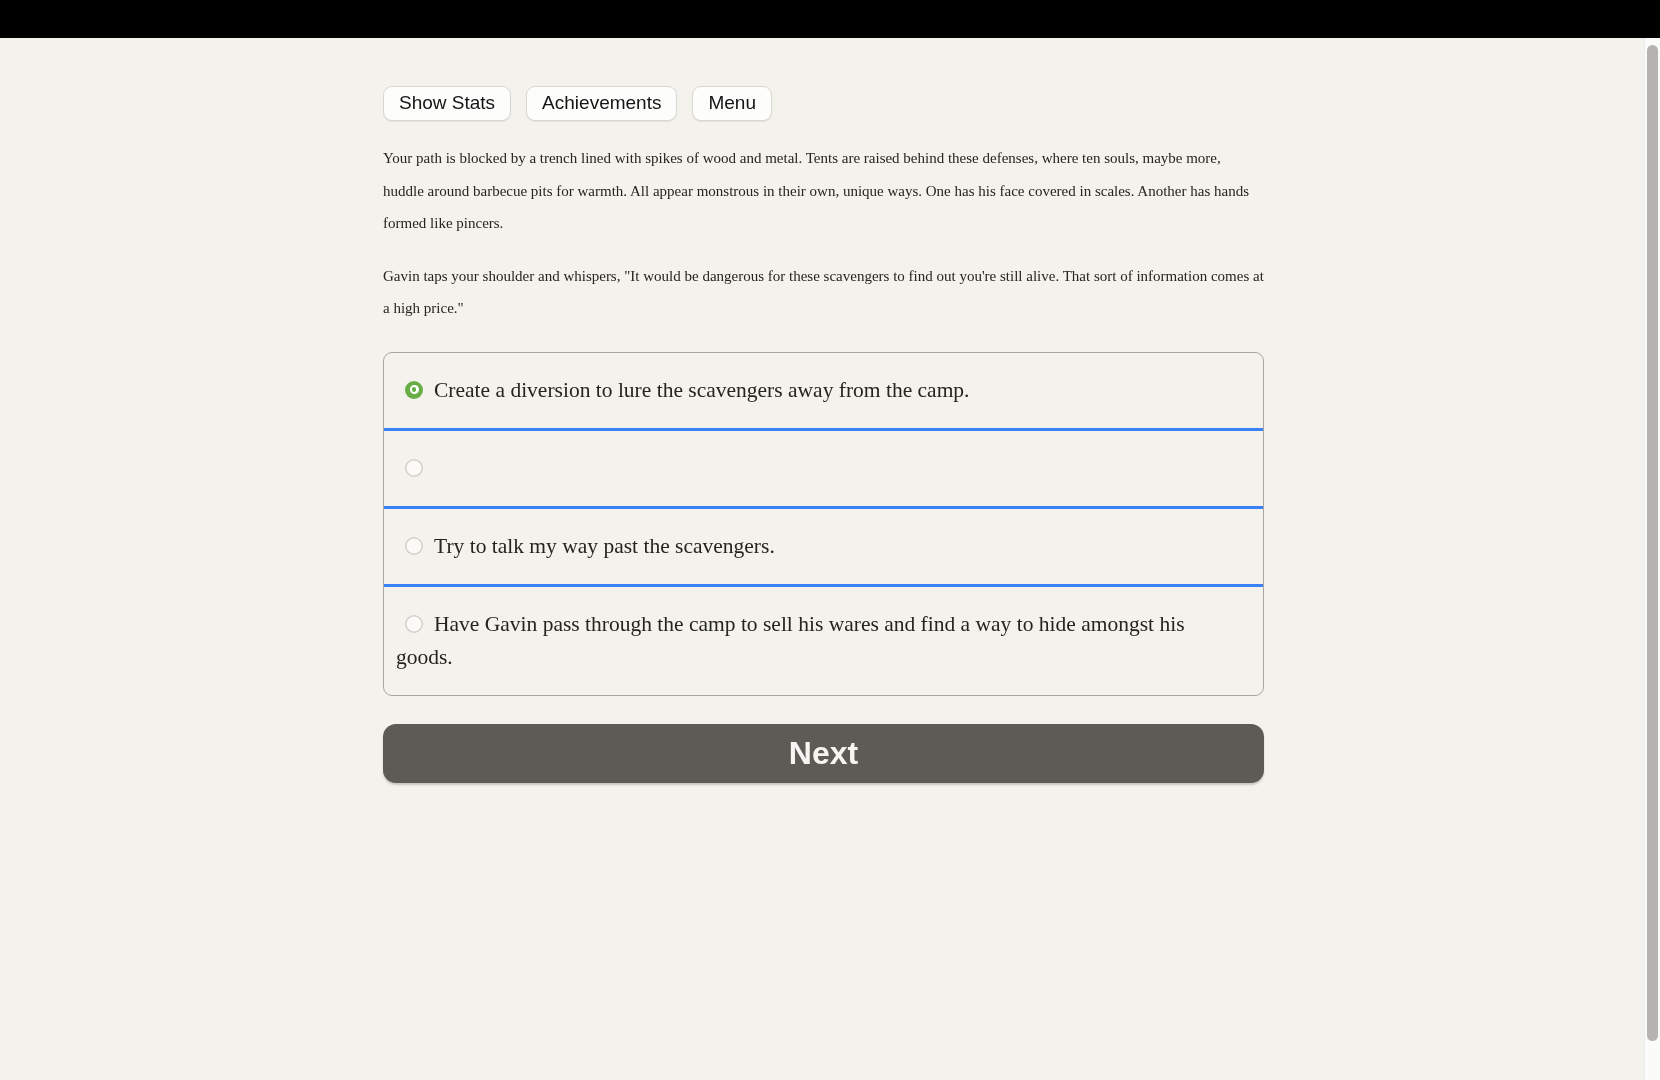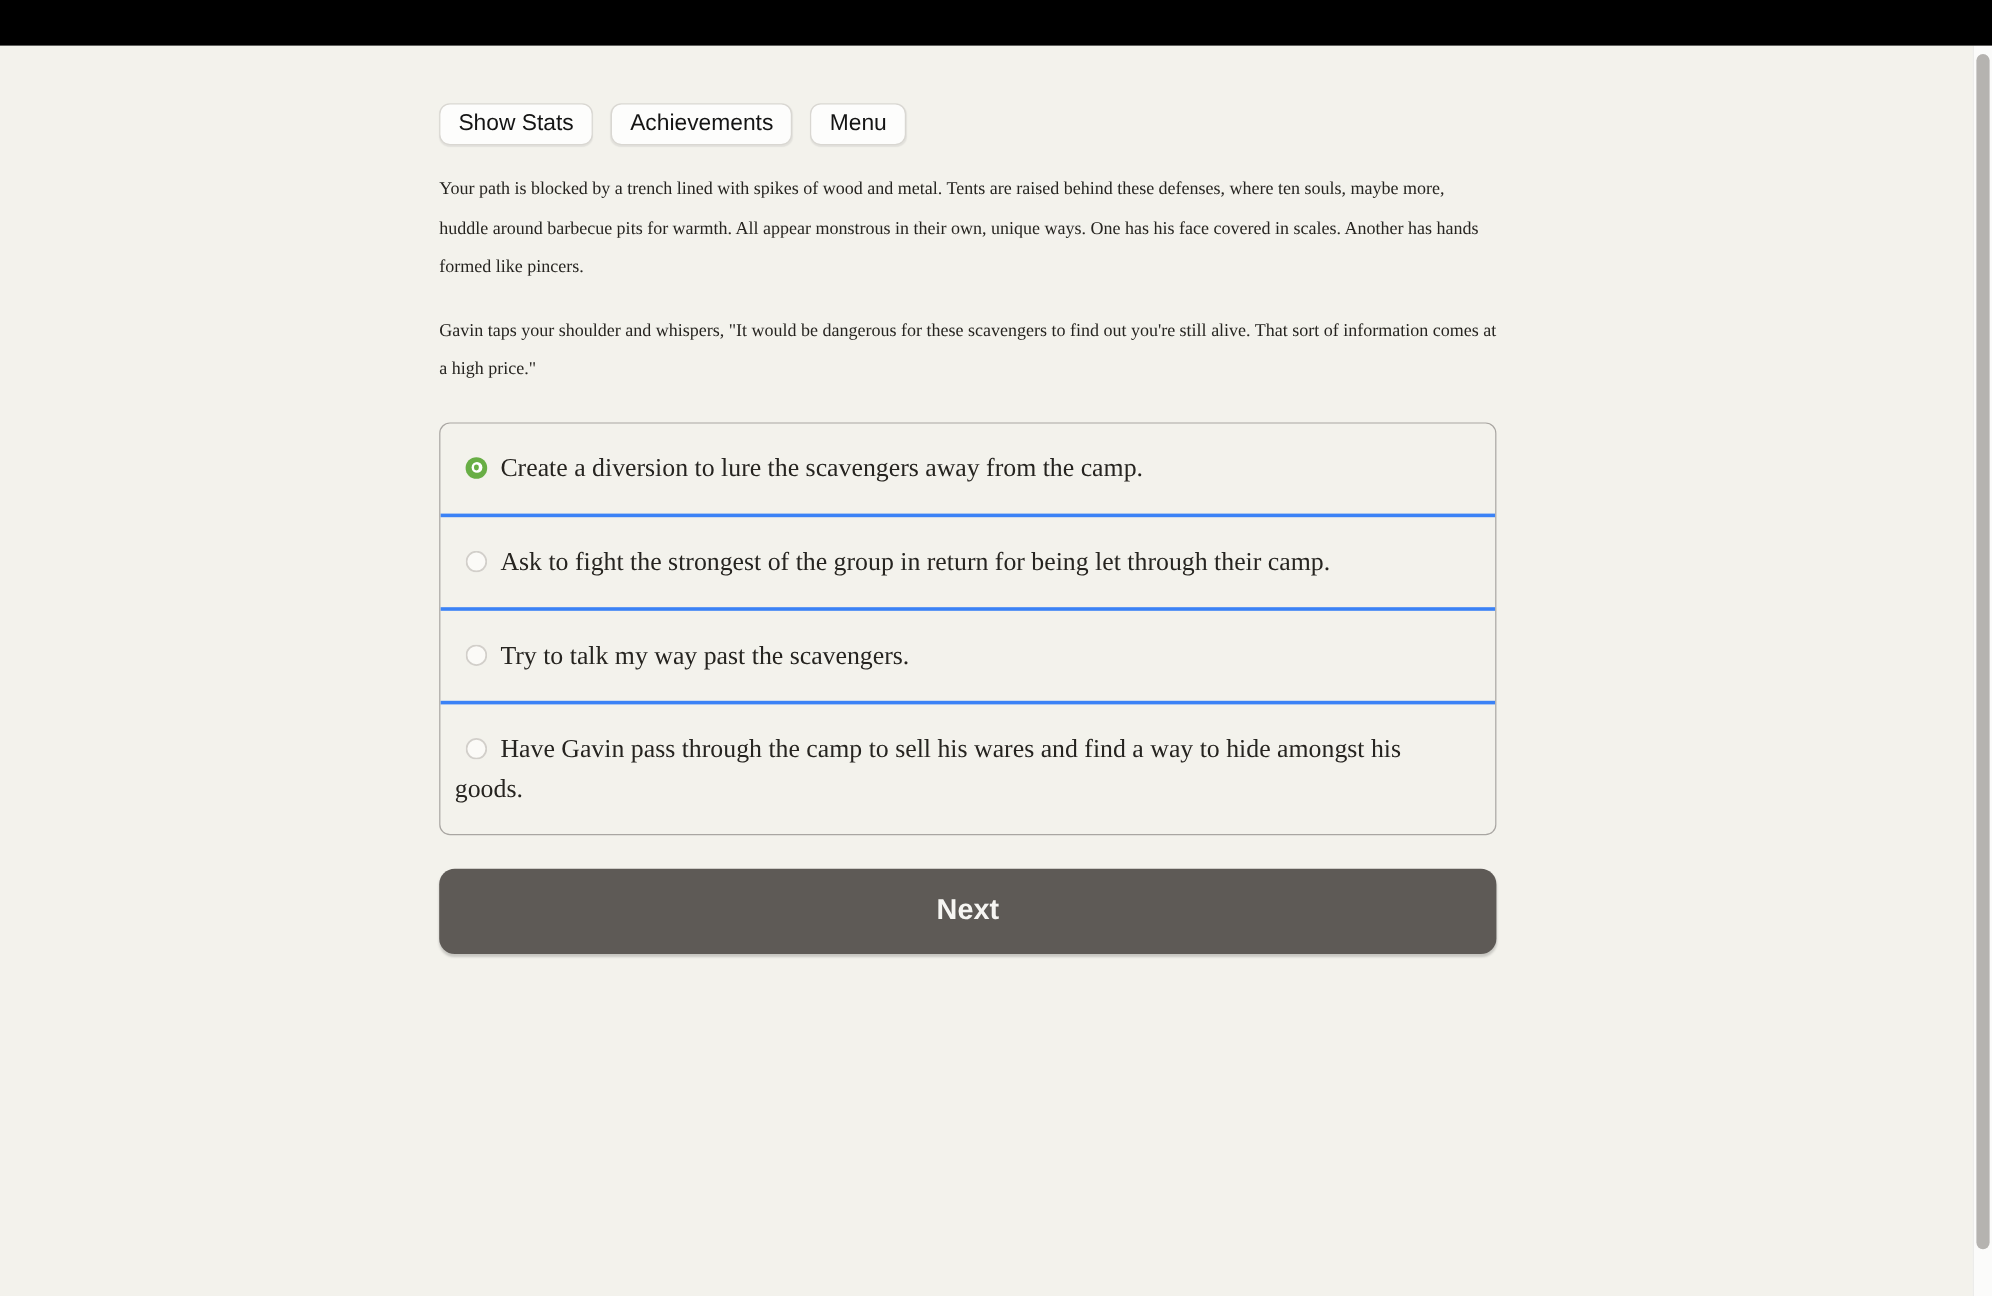--- a/index.html
+++ b/index.html
@@ -22,21 +22,21 @@
     border-left: 1px solid #ececea;
     z-index: 4;
   }
   .scrollbar-thumb {
     position: absolute; left: 2px; top: 7px;
     width: 11px; height: 996px;
     background: #b5b3b0;
     border-radius: 6px;
   }
   .content {
-    position: absolute; left: 366px; top: 38px;
+    position: absolute; left: 383px; top: 38px;
     width: 881px;
   }
   
   .toolbar {
     margin-top: 48px;
     display: flex; gap: 15px;
   }
   .toolbar button {
     font-family: "Liberation Sans", sans-serif;
     font-size: 19px;
@@ -106,27 +106,27 @@
     left: 6.75px; top: 6.75px;
     width: 4.5px; height: 4.5px;
     border-radius: 50%;
     background: #68ae45;
   }
   
   .next-button {
     display: block;
     width: 881px;
     margin-top: 28px;
-    height: 71px;
+    height: 59px;
     background: #5e5a56;
     border: none;
     border-radius: 13px;
     color: #f6f5f2;
     font-family: "Liberation Sans", sans-serif;
-    font-size: 24px;
+    font-size: 32px;
     font-weight: bold;
     text-align: center;
     box-shadow: 0 2px 2px rgba(0,0,0,0.18);
     cursor: pointer;
   }
 </style>
 </head>
 <body>
 
 <div class="top-bar"></div>
@@ -146,21 +146,21 @@
   <div class="story">
     <p>Your path is blocked by a trench lined with spikes of wood and metal. Tents are raised behind these defenses, where ten souls, maybe more, huddle around barbecue pits for warmth. All appear monstrous in their own, unique ways. One has his face covered in scales. Another has hands formed like pincers.</p>
     <p>Gavin taps your shoulder and whispers, "It would be dangerous for these scavengers to find out you're still alive. That sort of information comes at a high price."</p>
   </div>
 
   <div class="choices">
     <label class="choice-row">
       <span class="radio selected"></span><span>Create a diversion to lure the scavengers away from the camp.</span>
     </label>
     <label class="choice-row">
-      <span class="radio"></span><span>Ask to fight the strongest of the group in return for being let through their camp.</span>
+      <span class="radio"></span>
     </label>
     <label class="choice-row">
       <span class="radio"></span><span>Try to talk my way past the scavengers.</span>
     </label>
     <label class="choice-row">
       <span class="radio"></span><span>Have Gavin pass through the camp to sell his wares and find a way to hide amongst his goods.</span>
     </label>
   </div>
 
   <button class="next-button">Next</button>

